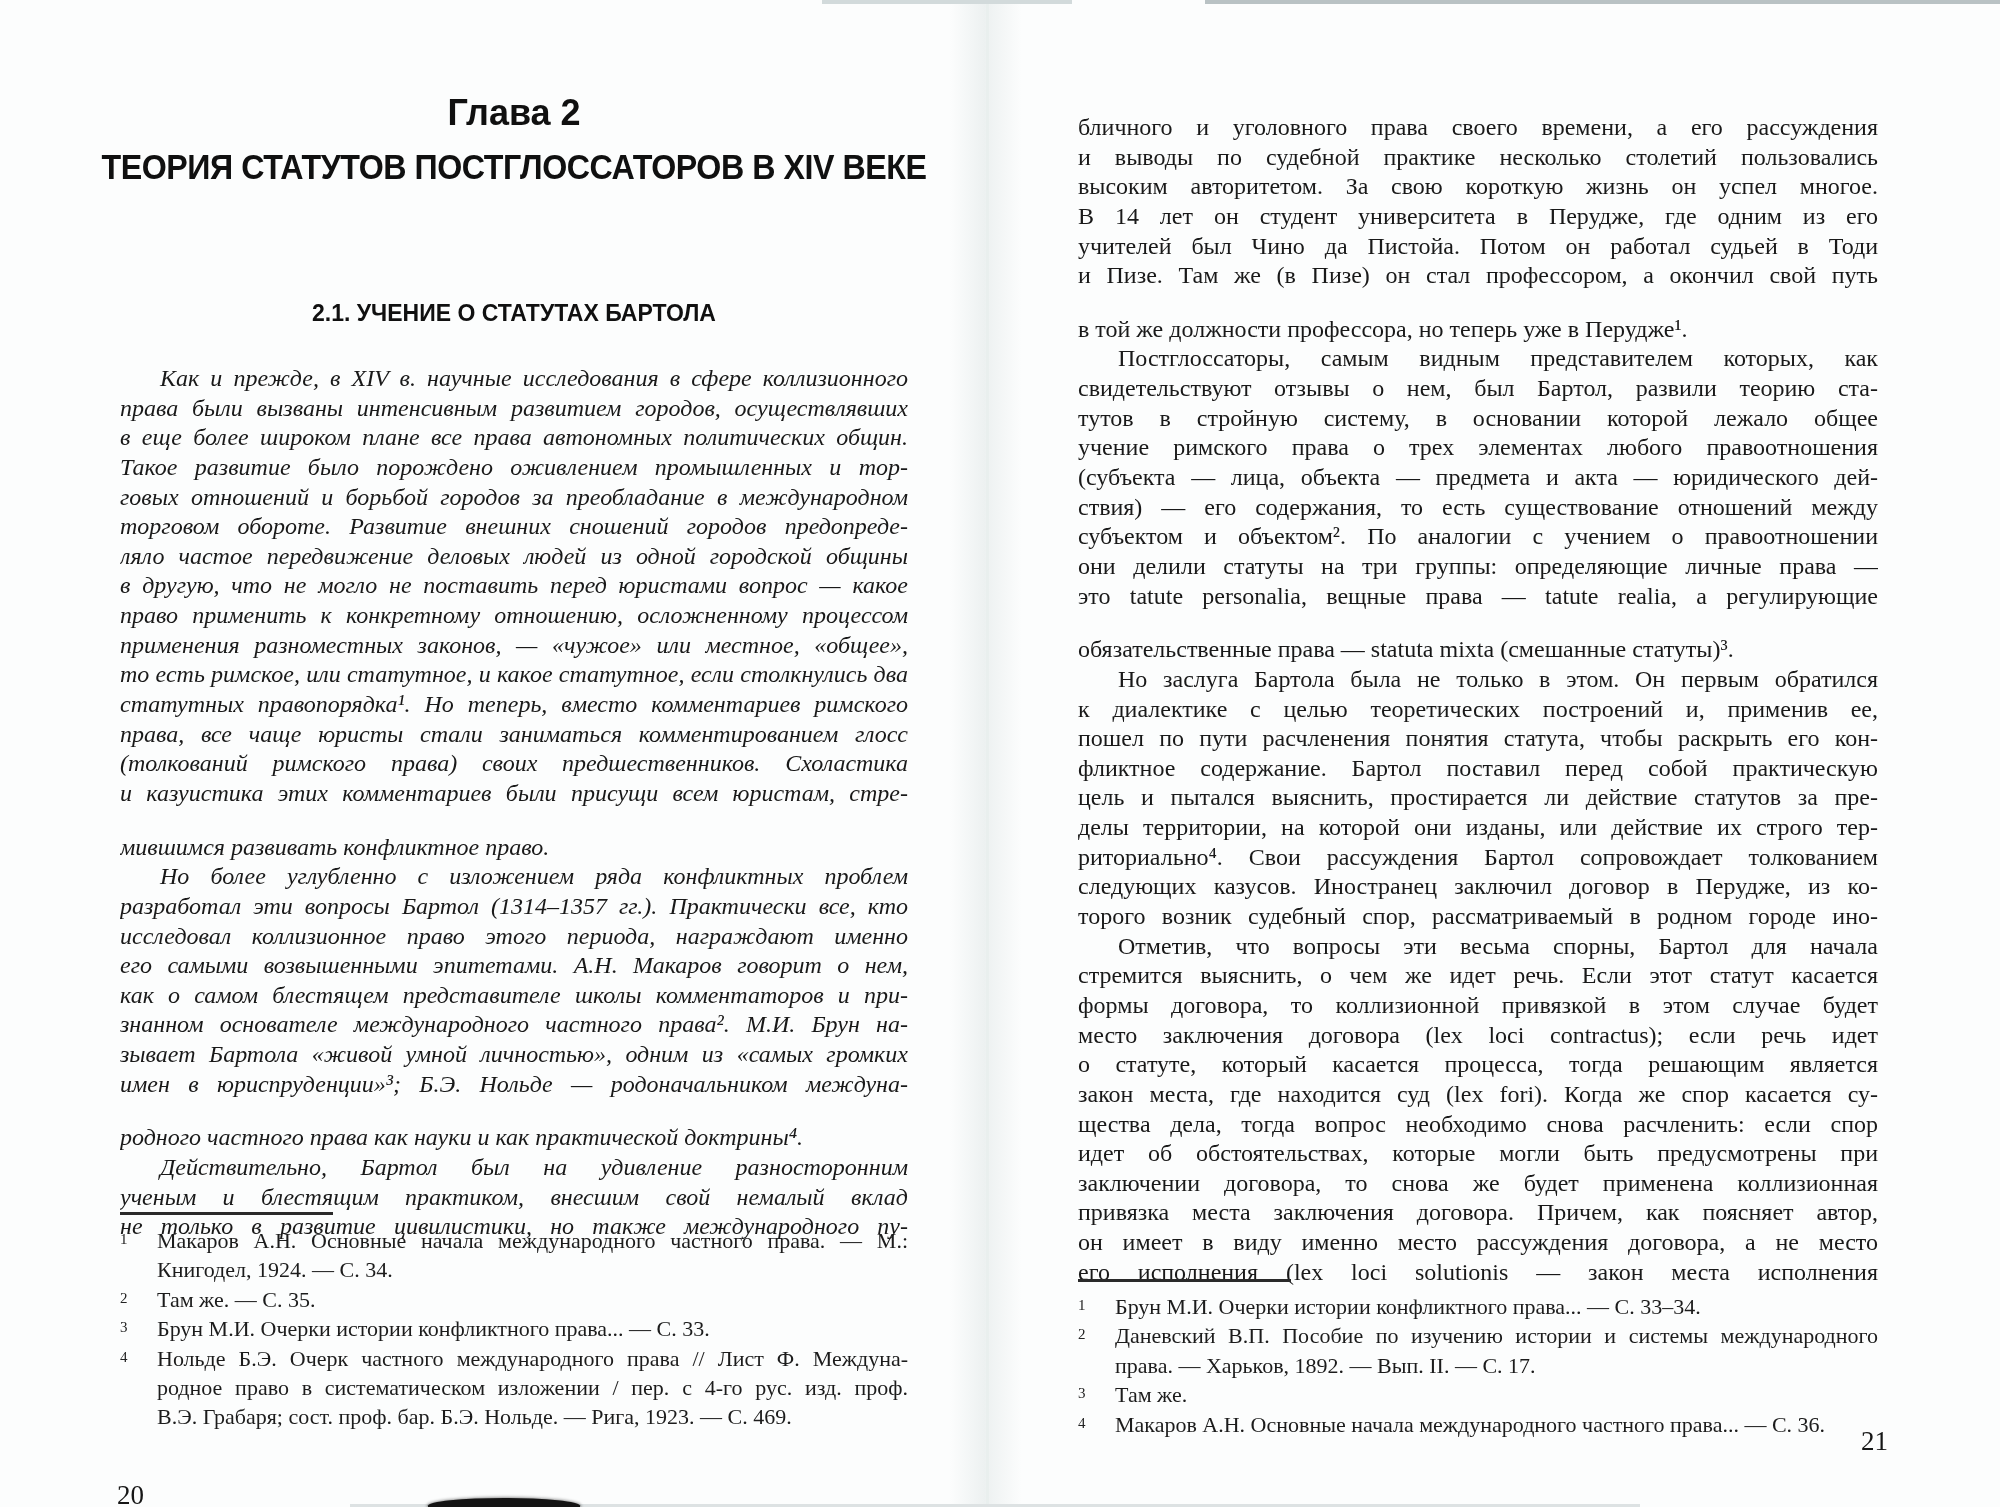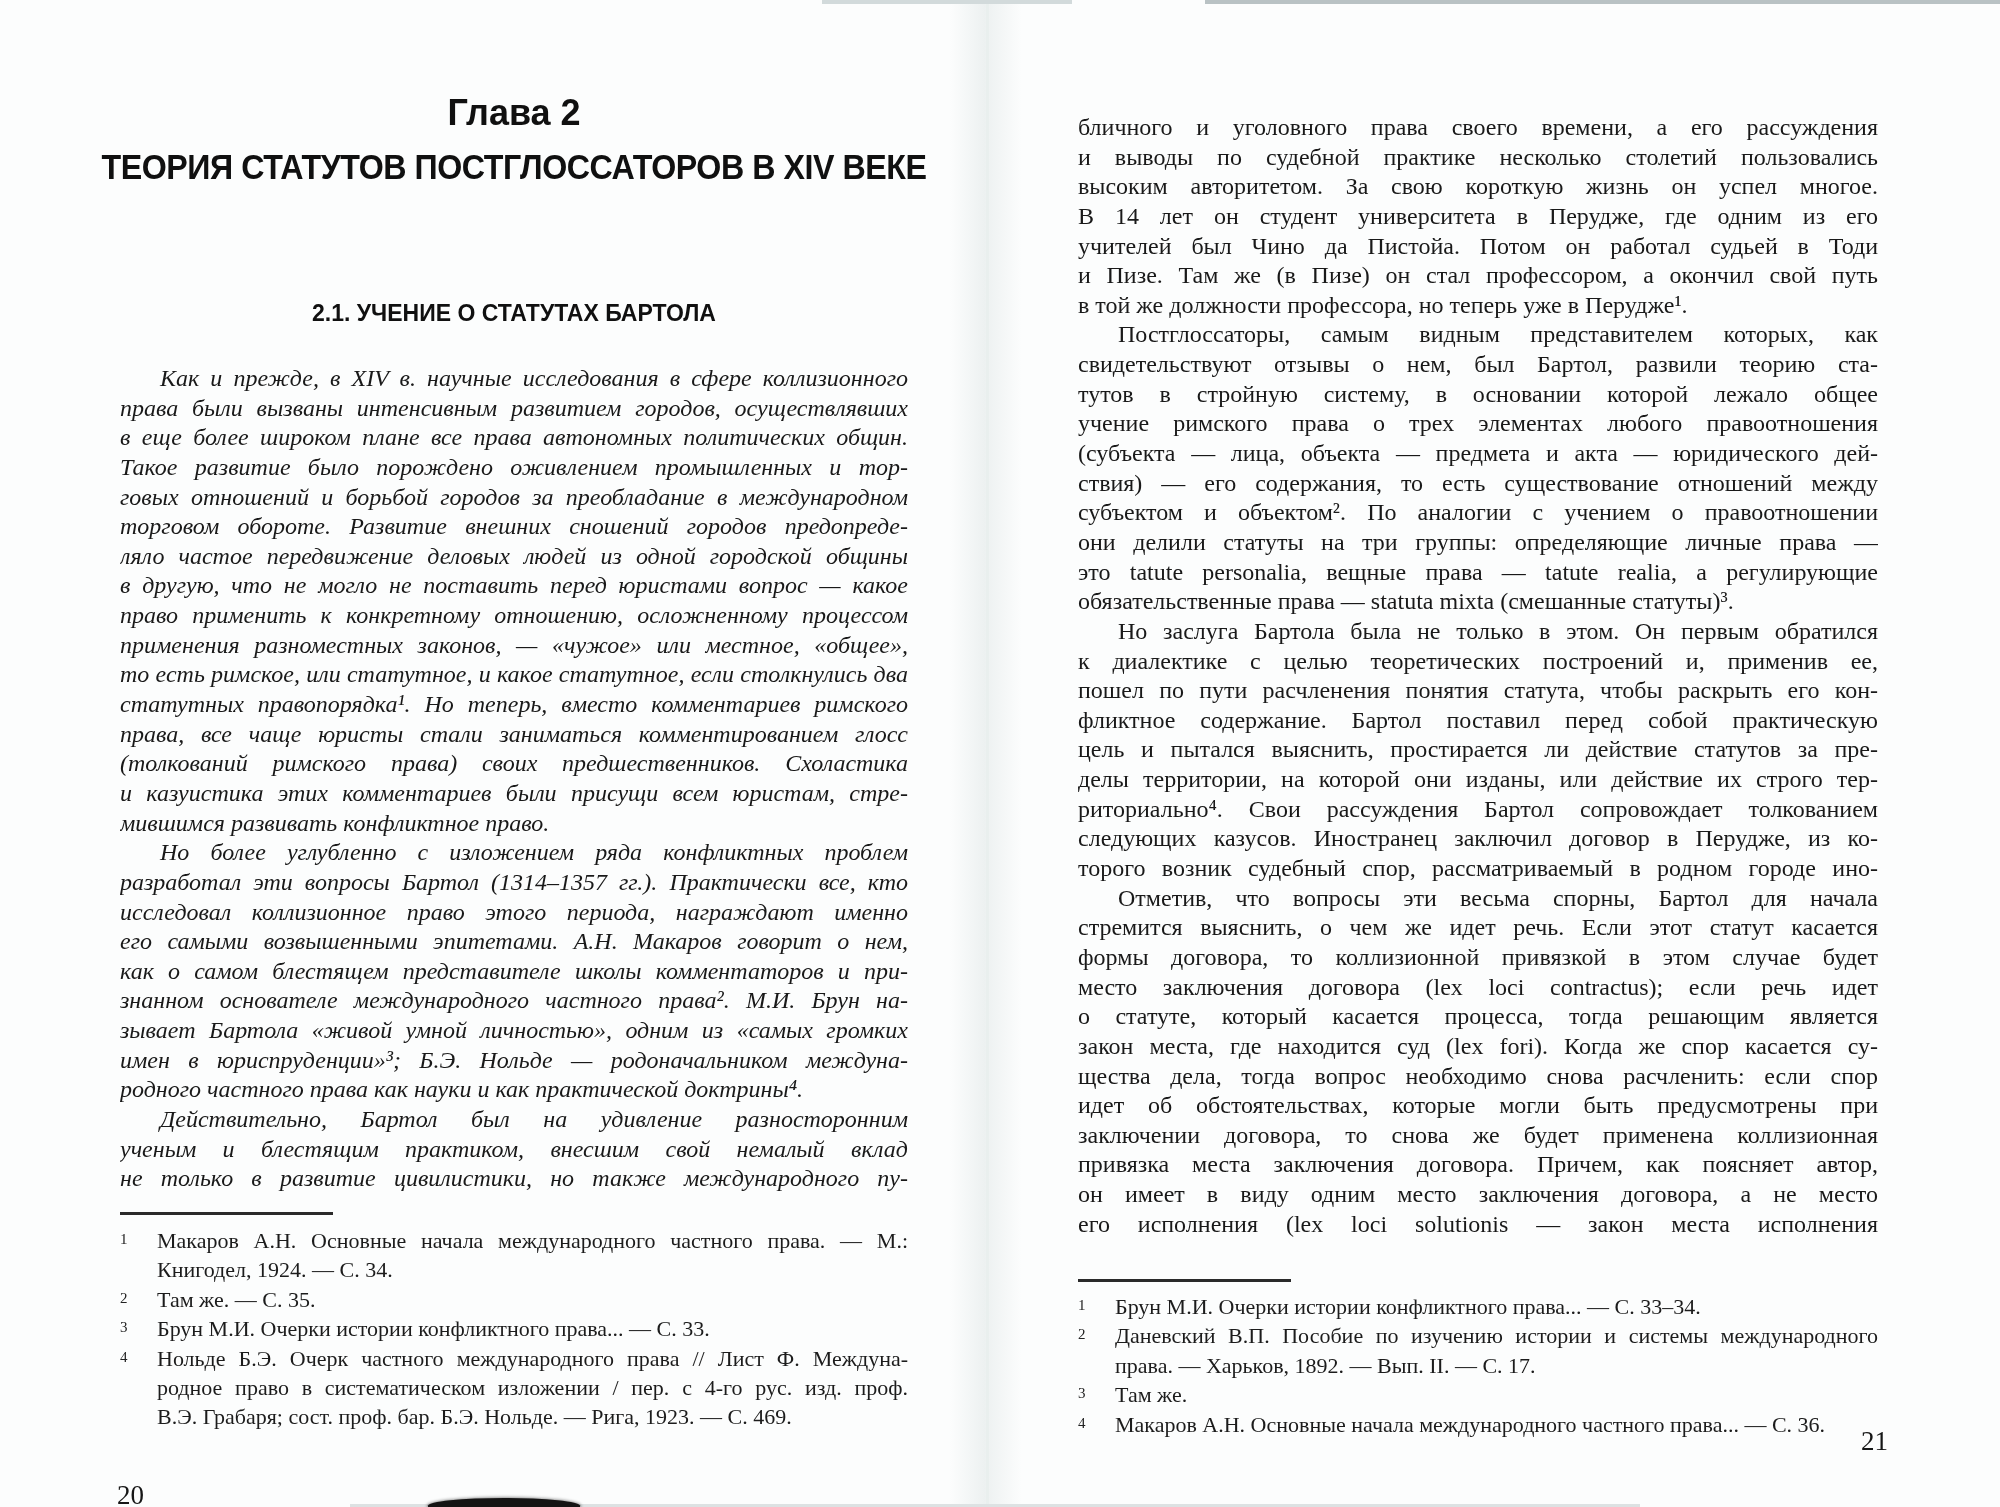--- a/index.html
+++ b/index.html
@@ -31,21 +31,21 @@
 
   .body-block{position:absolute;left:0;right:0;}
   #left-page .body-block{top:364px;font-style:italic;}
   #right-page .body-block{top:113px;}
   .ln{
     height:29.65px;line-height:29.65px;overflow:hidden;
     font-size:24px;text-align:justify;text-align-last:justify;
     color:#191919;
   }
   .ln.first{text-indent:40px;}
-  .ln.end{text-align-last:left;}
+  .ln.end{text-align-last:left;margin-top:24px;}
 
   .fn-sep{position:absolute;left:0;width:213px;height:3px;background:#2a2a2a;}
   #left-page .fn-sep{top:1212px;}
   #right-page .fn-sep{top:1279px;}
 
   .fn-block{position:absolute;left:0;right:0;}
   #left-page .fn-block{top:1226px;}
   #right-page .fn-block{top:1292px;}
   .fn-row{display:flex;height:29.4px;line-height:29.4px;overflow:hidden;}
   .fn-num{
@@ -191,21 +191,21 @@
       <div class="ln first">Отметив, что вопросы эти весьма спорны, Бартол для начала</div>
       <div class="ln">стремится выяснить, о чем же идет речь. Если этот статут касается</div>
       <div class="ln">формы договора, то коллизионной привязкой в этом случае будет</div>
       <div class="ln">место заключения договора (lex loci contractus); если речь идет</div>
       <div class="ln">о статуте, который касается процесса, тогда решающим является</div>
       <div class="ln">закон места, где находится суд (lex fori). Когда же спор касается су-</div>
       <div class="ln">щества дела, тогда вопрос необходимо снова расчленить: если спор</div>
       <div class="ln">идет об обстоятельствах, которые могли быть предусмотрены при</div>
       <div class="ln">заключении договора, то снова же будет применена коллизионная</div>
       <div class="ln">привязка места заключения договора. Причем, как поясняет автор,</div>
-      <div class="ln">он имеет в виду одним место заключения договора, а не место</div>
+      <div class="ln">он имеет в виду именно место рассуждения договора, а не место</div>
       <div class="ln">его исполнения (lex loci solutionis — закон места исполнения</div>
     </div>
 
   <div class="fn-sep"></div>
 
   <div class="fn-block">
 
   <div class="fn-row end">
       <span class="fn-num">1</span>
       <span class="fn-text">Брун М.И. Очерки истории конфликтного права... — С. 33–34.</span>

